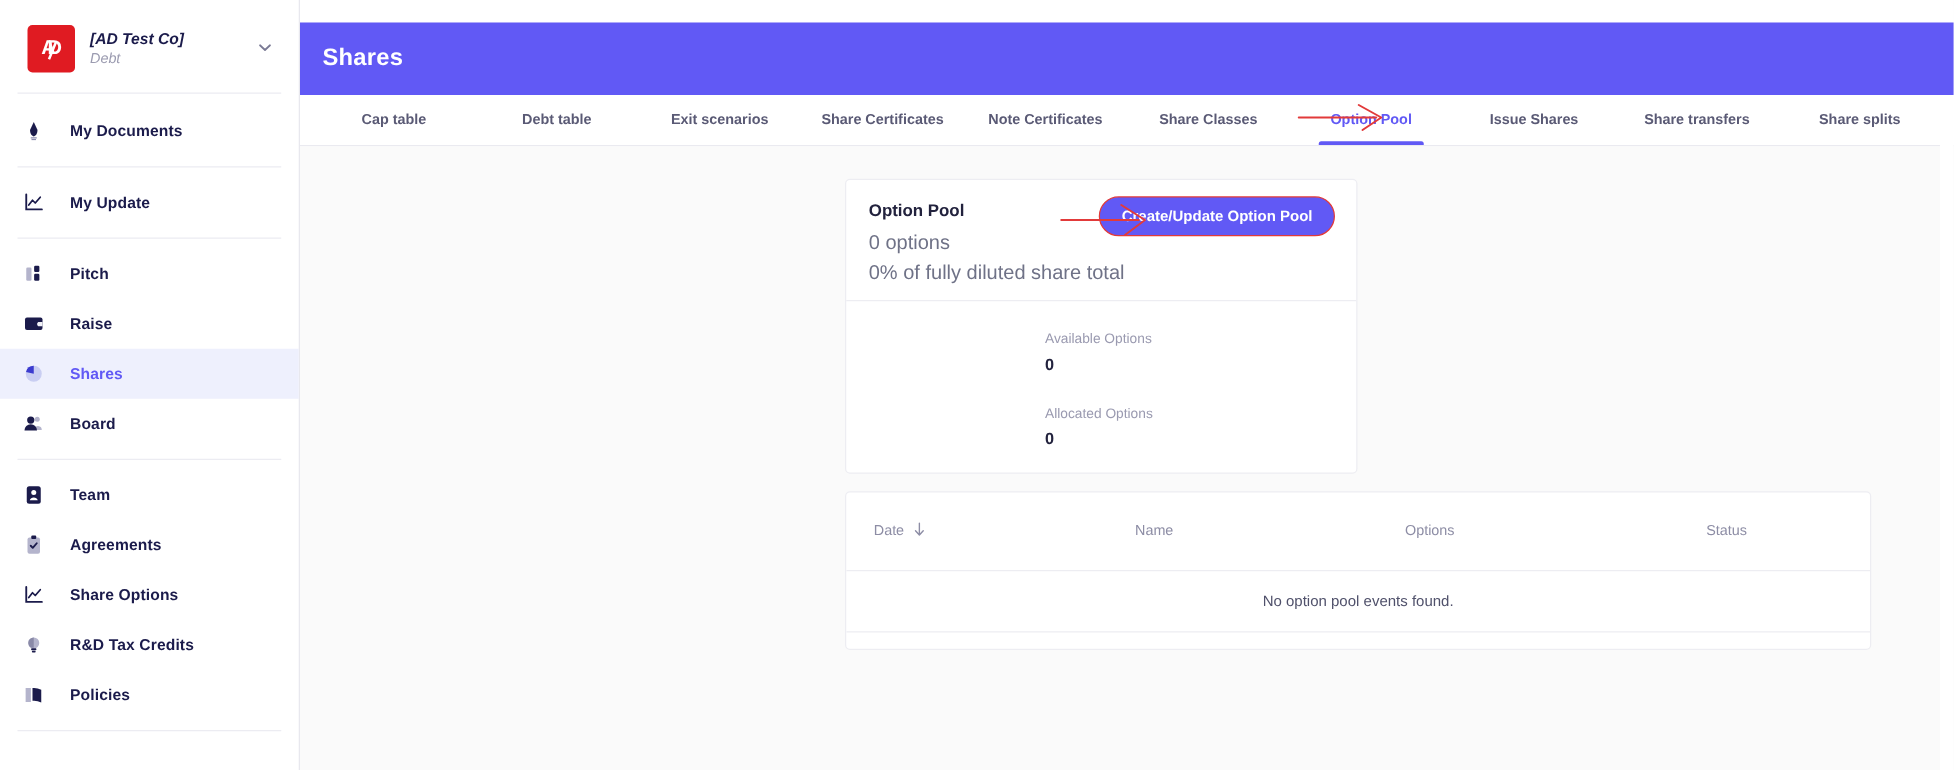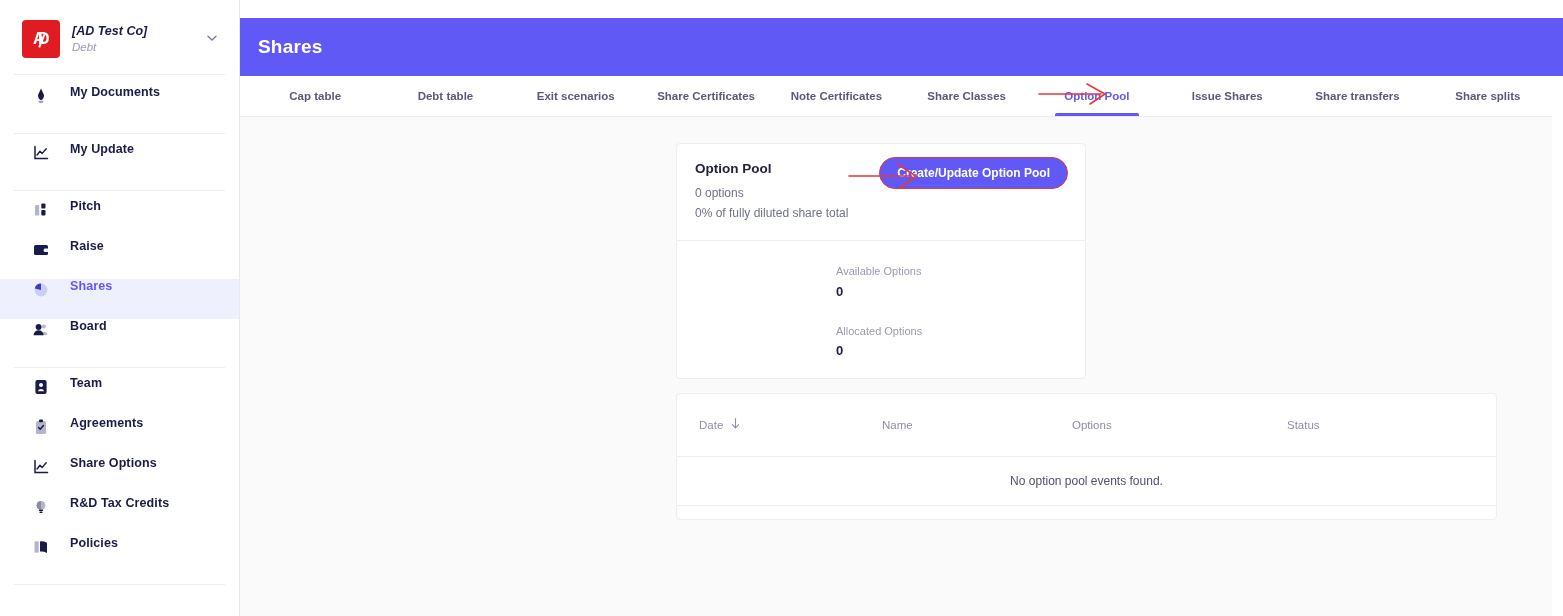--- a/index.html
+++ b/index.html
@@ -37,22 +37,22 @@
     transform: rotate(22deg); margin:0 -5px 0 -3px; position:relative; top:1px;
   }
   .org-text { margin-left: 12px; flex: 1 1 auto; min-width:0;font-style:italic; }
   .org-name { font-size: 12.5px; font-weight: bold; color: #1b1b4b; line-height: 1.35; }
   .org-role { font-size: 11.5px; color: #9b9bb0; line-height: 1.35; }
   .org-caret { color: #7a7a95; font-size: 13px; padding-right: 4px; }
 
   .sb-divider { height:1px; background:#ececf2; margin: 0 14px; }
 
   .nav-item {
-    display:flex; align-items:flex-start;
-    height: 40px; margin: 0; padding-left: 30px;
+    display:flex; align-items:center;
+    height: 40px; margin: 0; padding-left: 16px;
     cursor: pointer; position: relative;
   }
   .nav-item .nav-ico {
     width: 22px; height: 22px; flex:0 0 22px;
     display:flex; align-items:center; justify-content:center;
     margin-right: 18px;
   }
   .nav-item .nav-label {
     font-size: 12.5px; font-weight: bold; color: #1b1b4b; letter-spacing: .1px;
   }
@@ -95,21 +95,21 @@
   .content { flex:1 1 auto; background:#fafafa; position:relative; overflow:hidden; }
 
   
   .pool-card {
     position:absolute; left: 436px; top: 26px;
     width: 410px; height: 236px;
     background:#ffffff; border:1px solid #ededf2; border-radius:4px;
   }
   .pool-card-head { padding: 17px 18px 0 18px; position:relative; height:96px; }
   .pool-card-title { font-size:13.5px; font-weight:bold; color:#22223d; }
-  .pool-sub { font-size:12px; color:#6f7287; margin-top:10px; }
+  .pool-sub { font-size:16px; color:#6f7287; margin-top:10px; }
   .pool-sub + .pool-sub { margin-top:6px; }
   .create-btn {
     position:absolute; right:17px; top:13px;
     background:#6159f5; color:#ffffff;
     border: 1.5px solid #e23a3a;
     border-radius: 18px;
     font-size: 12px; font-weight: bold;
     padding: 8px 17px;
     cursor:pointer; white-space:nowrap;
     font-family:"Liberation Sans", sans-serif;
@@ -123,21 +123,21 @@
   .stat-label { font-size:11px; color:#9a9ab0; line-height:1.5; }
   .stat-value { font-size:13px; font-weight:bold; color:#22223d; margin-top:4px; }
 
   
   .events-table {
     position:absolute; left: 436px; top: 276px;
     width: 821px; height: 127px;
     background:#ffffff; border:1px solid #ededf2; border-radius:4px;
     overflow:hidden;
   }
-  .tbl-head { height: 62px; display:flex; align-items:center; }
+  .tbl-head { height: 62px; display:flex; align-items:center;gap:26px; }
   .tbl-head .th {
     font-size:11.5px; color:#8d8da5;
     display:flex; align-items:center;
   }
   .th-date { width: 205px; padding-left: 22px; }
   .th-name { width: 190px; }
   .th-options { width: 215px; }
   .th-status { flex:1 1 auto; }
   .sort-ico { margin-left:7px; font-size:12px; color:#8d8da5; }
   .tbl-row-sep { height:1px; background:#ededf2; }

